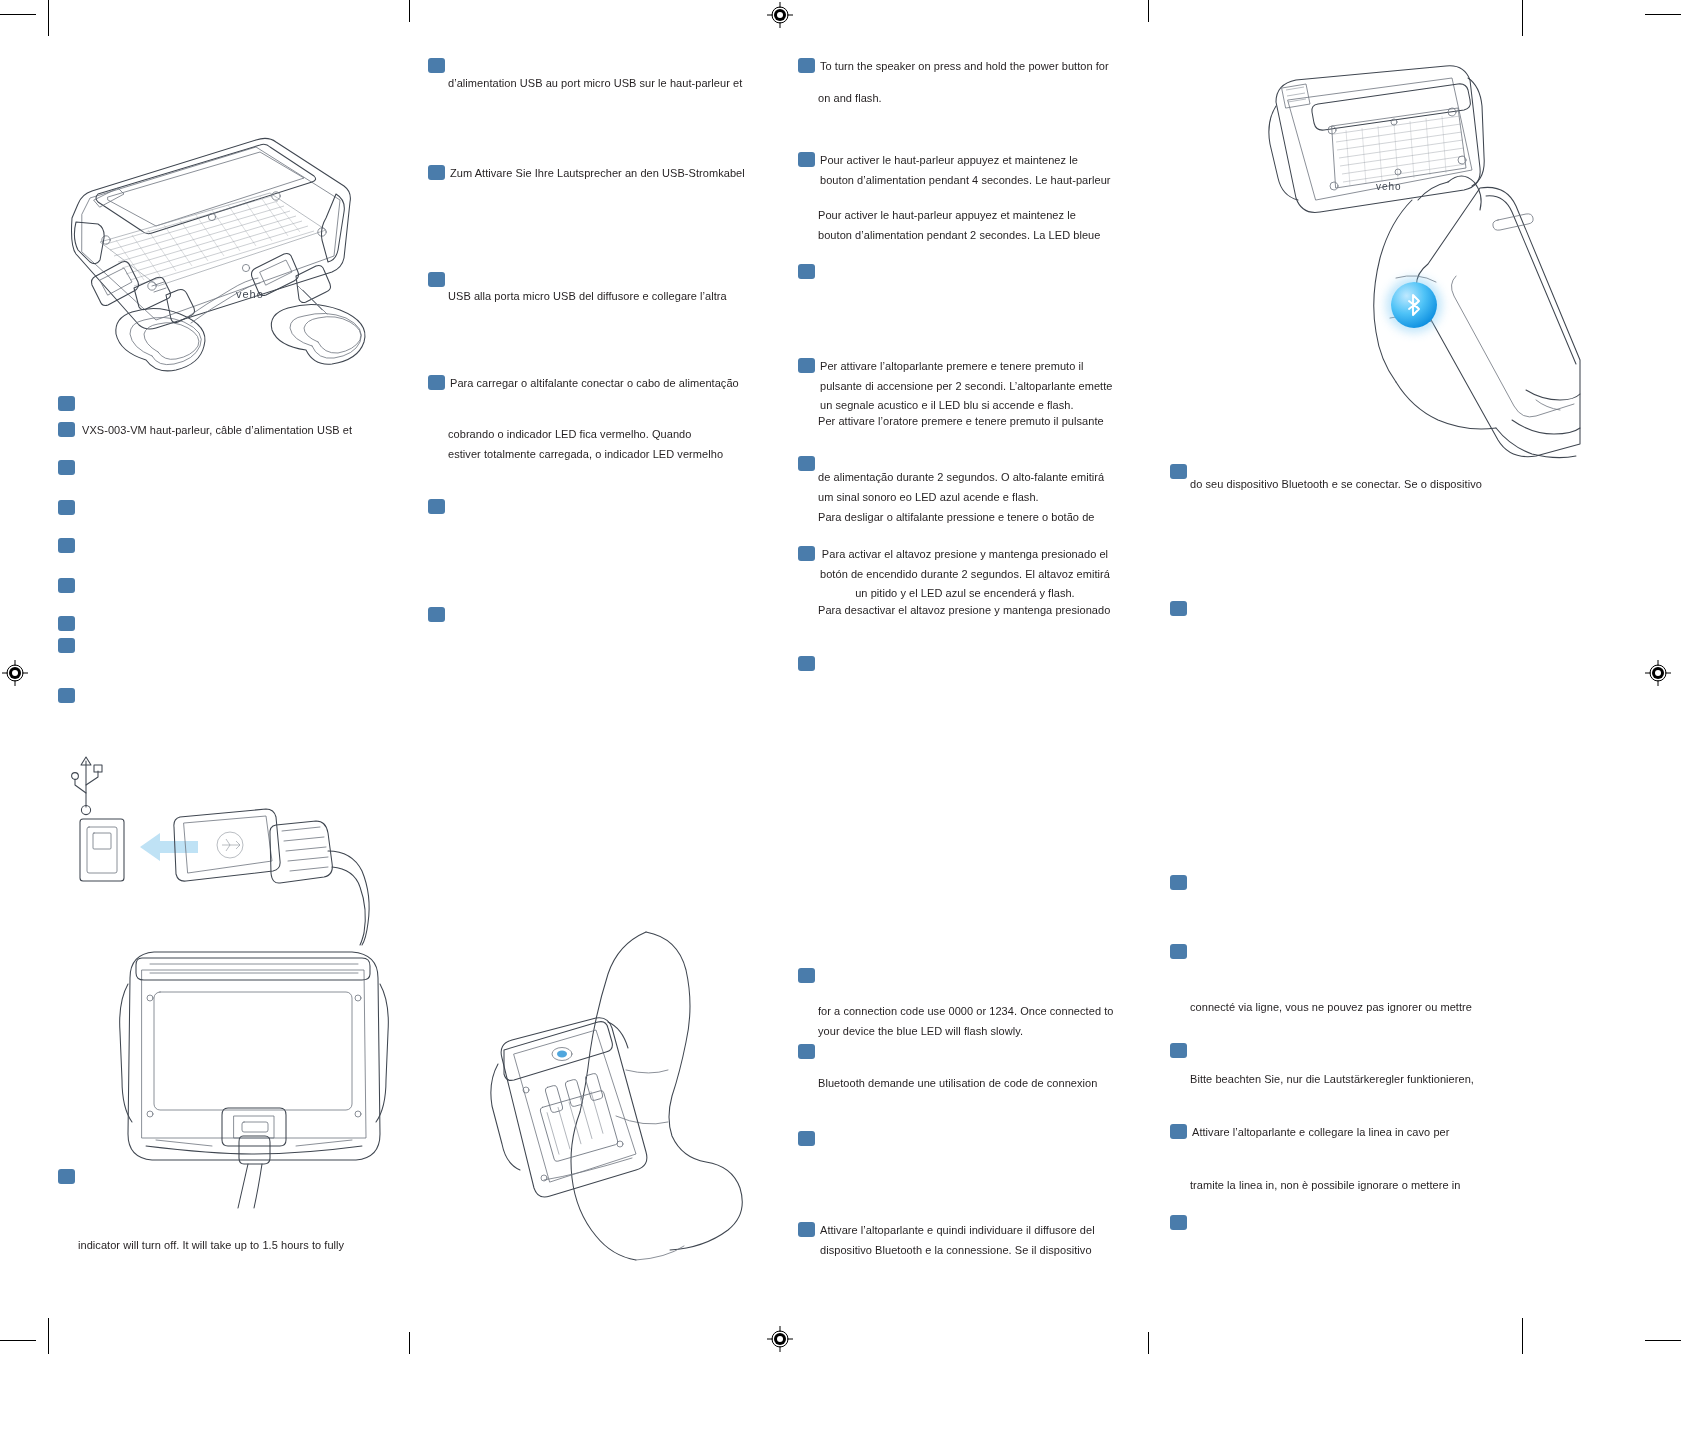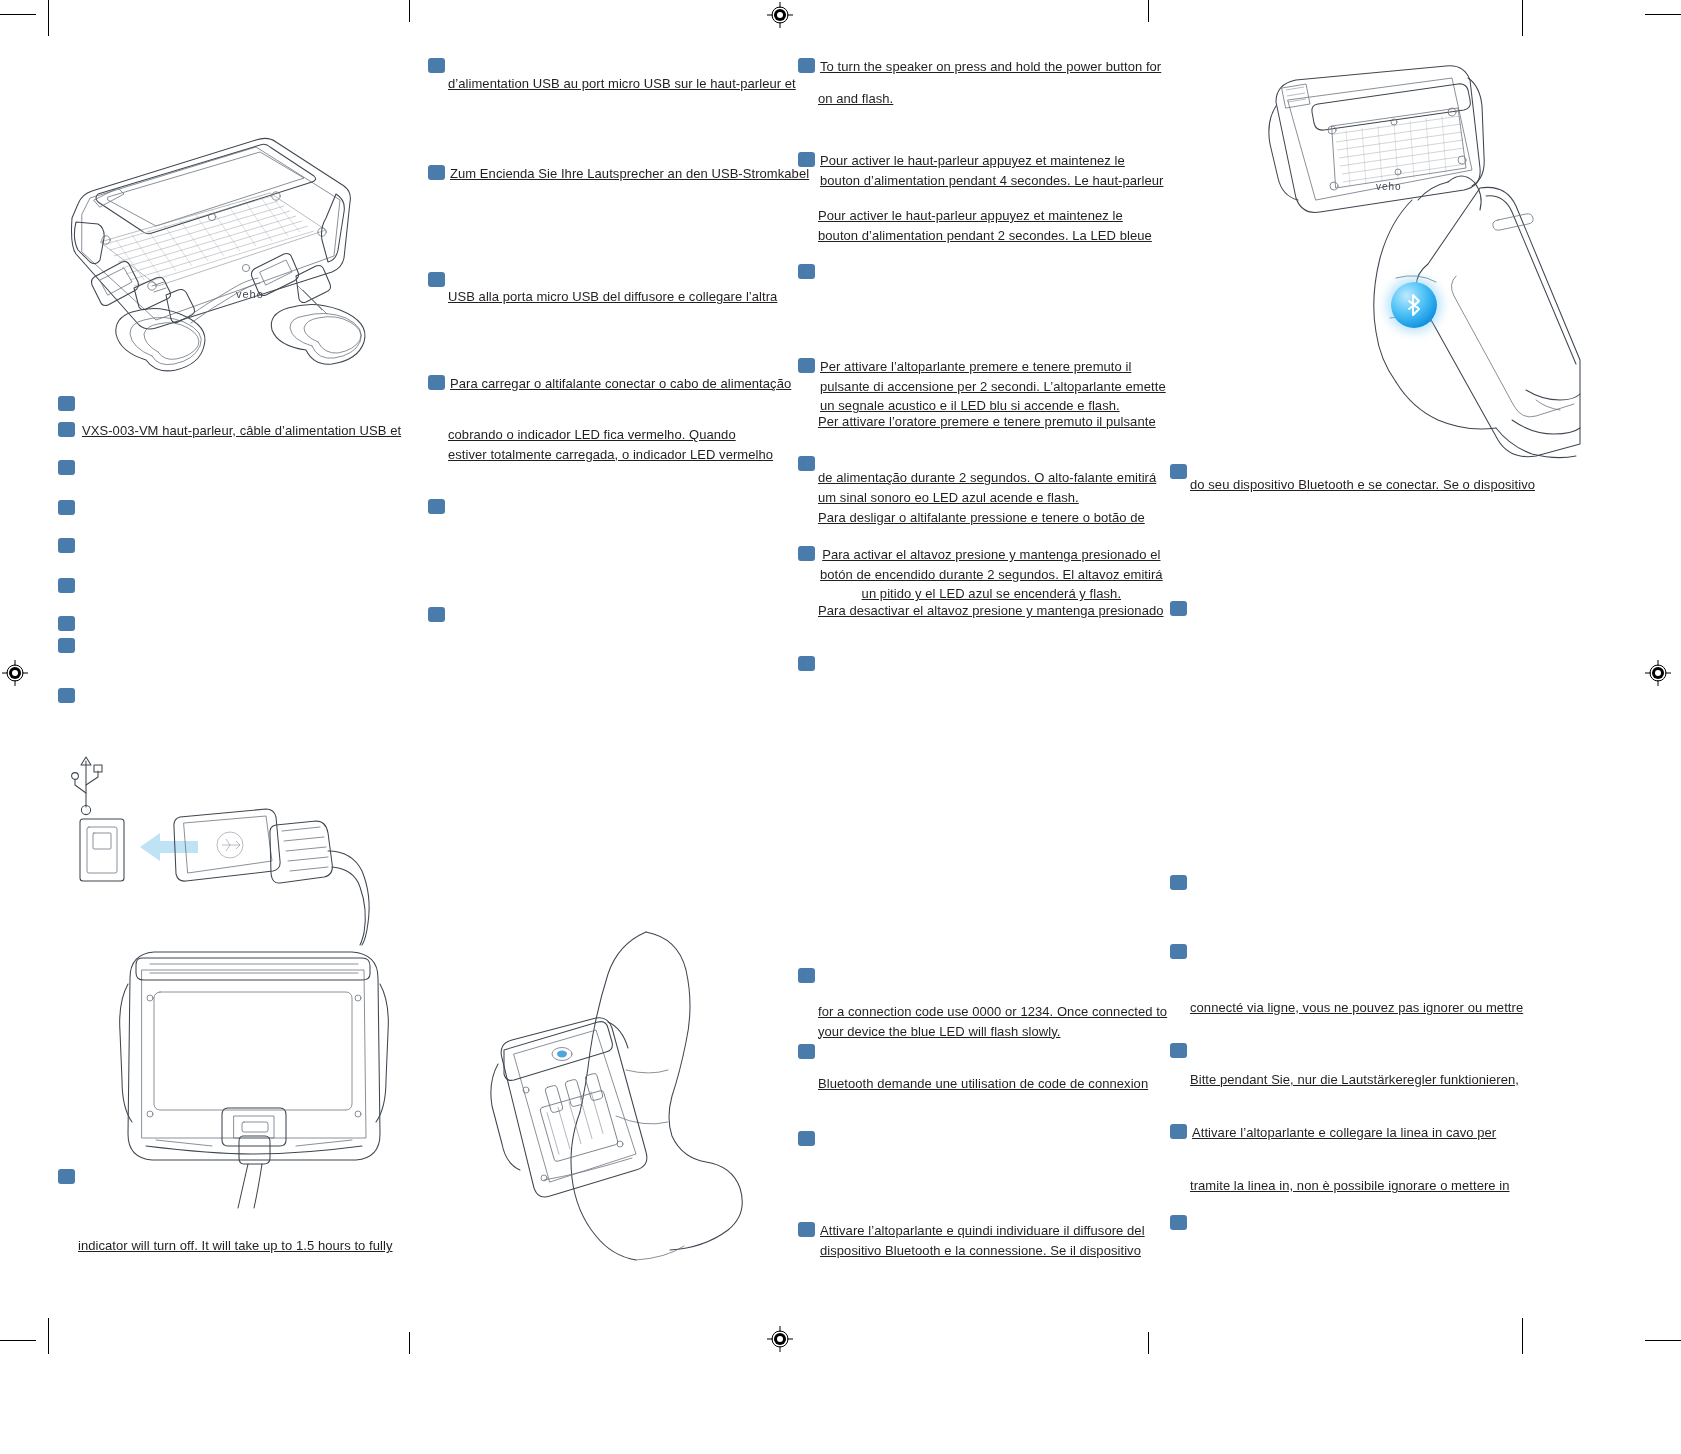--- a/index.html
+++ b/index.html
@@ -14,25 +14,24 @@
   
   .crop{position:absolute;background:#000;}
   .crop.v{width:1px;height:36px;}
   .crop.h{height:1px;width:36px;}
   .reg{position:absolute;width:26px;height:26px;}
   .reg svg{display:block;}
 
   
   .tblock{position:absolute;}
   .line{
-    font-size:13px;
+    font-size:11px;
     line-height:19.5px;
     letter-spacing:0.005em;
     white-space:nowrap;
-    text-decoration:underline;
   }
   .sq{
     position:absolute;
     width:17px;height:15px;
     background:#4a7cab;
     border-radius:3px;
   }
 
   
   .art{position:absolute;}
@@ -397,21 +396,21 @@
   <div class="tblock" style="left:78px;top:1236px;">
     <div class="line">indicator will turn off. It will take up to 1.5 hours to fully</div>
   </div>
 
   <div class="tblock" style="left:428px;top:58px;">
     <div class="sq"></div>
     <div class="line" style="margin-left:20px;margin-top:16px;">d’alimentation USB au port micro USB sur le haut-parleur et</div>
   </div>
   <div class="tblock" style="left:428px;top:164px;">
     <div class="sq" style="top:1px;"></div>
-    <div class="line" style="margin-left:22px;">Zum Encienda Sie Ihre Lautsprecher an den USB-Stromkabel</div>
+    <div class="line" style="margin-left:22px;">Zum Attivare Sie Ihre Lautsprecher an den USB-Stromkabel</div>
   </div>
   <div class="tblock" style="left:428px;top:272px;">
     <div class="sq"></div>
     <div class="line" style="margin-left:20px;margin-top:15px;">USB alla porta micro USB del diffusore e collegare l’altra</div>
   </div>
   <div class="tblock" style="left:428px;top:374px;">
     <div class="sq" style="top:1px;"></div>
     <div class="line" style="margin-left:22px;">Para carregar o altifalante conectar o cabo de alimentação</div>
   </div>
   <div class="tblock" style="left:448px;top:425px;">
@@ -520,21 +519,21 @@
   <div class="tblock" style="left:1170px;top:944px;">
     <div class="sq"></div>
   </div>
   <div class="tblock" style="left:1190px;top:998px;">
     <div class="line">connecté via ligne, vous ne pouvez pas ignorer ou mettre</div>
   </div>
   <div class="tblock" style="left:1170px;top:1043px;">
     <div class="sq"></div>
   </div>
   <div class="tblock" style="left:1190px;top:1070px;">
-    <div class="line">Bitte pendant Sie, nur die Lautstärkeregler funktionieren,</div>
+    <div class="line">Bitte beachten Sie, nur die Lautstärkeregler funktionieren,</div>
   </div>
   <div class="tblock" style="left:1170px;top:1123px;">
     <div class="sq" style="top:1px;"></div>
     <div class="line" style="margin-left:22px;">Attivare l’altoparlante e collegare la linea in cavo per</div>
   </div>
   <div class="tblock" style="left:1190px;top:1176px;">
     <div class="line">tramite la linea in, non è possibile ignorare o mettere in</div>
   </div>
   <div class="tblock" style="left:1170px;top:1215px;">
     <div class="sq"></div>

